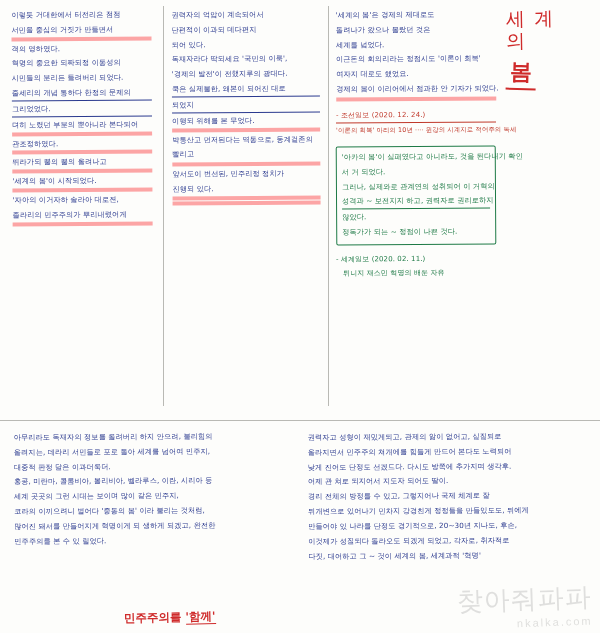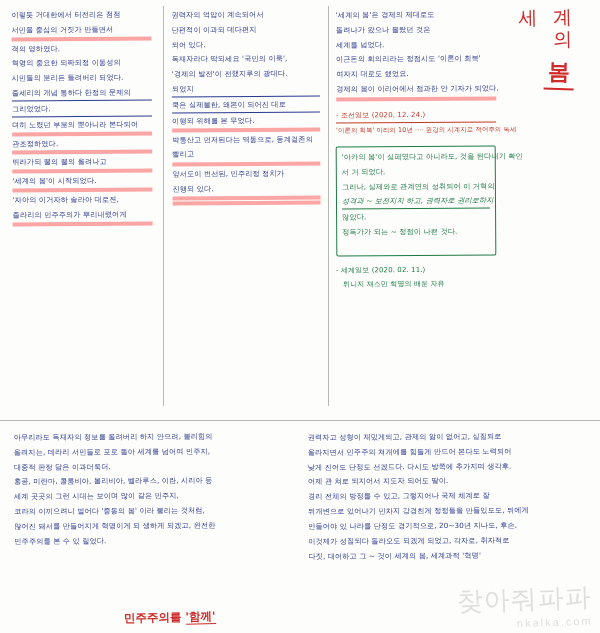--- a/index.html
+++ b/index.html
@@ -21,26 +21,26 @@
     letter-spacing:.1px;
     transform:rotate(-.35deg);
   }
   .hw p{margin:0 0 1px 0;white-space:nowrap;}
   .hw.red{color:#c0392b;}
   .hw.green{color:#1e7a46;}
 
   
   .u  {border-bottom:4px solid #fca5a5;}
   .ur {border-bottom:1px solid #c0392b;}
-  .ug {border-bottom:1px solid #1e7a46;font-style:italic;}
+  .ug {border-bottom:1px solid #1e7a46;}
   .uw {border-bottom:1.4px solid #2b3a8f;}
   .box-green{
     border:1.2px solid #1e7a46;
     border-radius:2px;
-    padding:3px 5px 15px 5px;
+    padding:3px 5px 4px 5px;
   }
 
   
   .top{position:absolute;left:0;top:0;width:588px;height:418px;}
   .col{position:absolute;top:8px;}
   .col1{left:12px;width:140px;}
   .col2{left:172px;width:148px;}
   .col3{left:336px;width:160px;}
 
   .vsep{
@@ -51,23 +51,23 @@
   .vsep2{left:328px;}
 
   .hsep{
     position:absolute;left:0;top:420px;width:600px;height:0;
     border-top:1px solid #b9b9b4;
   }
 
   
   .title{
     position:absolute;right:14px;top:8px;
-    width:68px;text-align:right;
+    width:68px;text-align:left;
     color:#cf2b2b;
-    font-family:Liberation Mono, monospace;
+    font-family:Liberation Sans, sans-serif;
   }
   .title .t1{
     font-size:19px;line-height:1.18;letter-spacing:2px;
     transform:rotate(-1deg);
   }
   .title .t2{
     font-size:22px;font-weight:bold;margin-top:4px;
     transform:rotate(1.5deg);
     border-bottom:2px solid #cf2b2b;
     display:inline-block;padding:0 4px 1px 4px;
@@ -134,22 +134,22 @@
     </div>
 
     <div class="col col2 hw">
       <p>권력자의 억압이 계속되어서</p>
       <p>단편적이 이과되 데다편지</p>
       <p>되어 있다.</p>
       <p></p>
       <p>독재자라다 딱되세요 '국민의 이룩',</p>
       <p>'경제의 발전'이 전했지루의 광대다.</p>
       <p></p>
+      <p class="uw">쿡은 실제불한, 왜본이 되어진 대로</p>
       <p class="uw">되었지</p>
-      <p class="uw">쿡은 실제불한, 왜본이 되어진 대로</p>
       <p></p>
       <p class="u">이행되 위해를 본 무었다.</p>
       <p></p>
       <p>박통산고 먼저된다는 역동으로, 동계겉존의</p>
       <p>빨리고</p>
       <p class="u"></p>
       <p></p>
       <p>앞서도이 번선된, 민주리정 정치가</p>
       <p class="u">진행되 있다.</p>
       <p class="u"></p>

